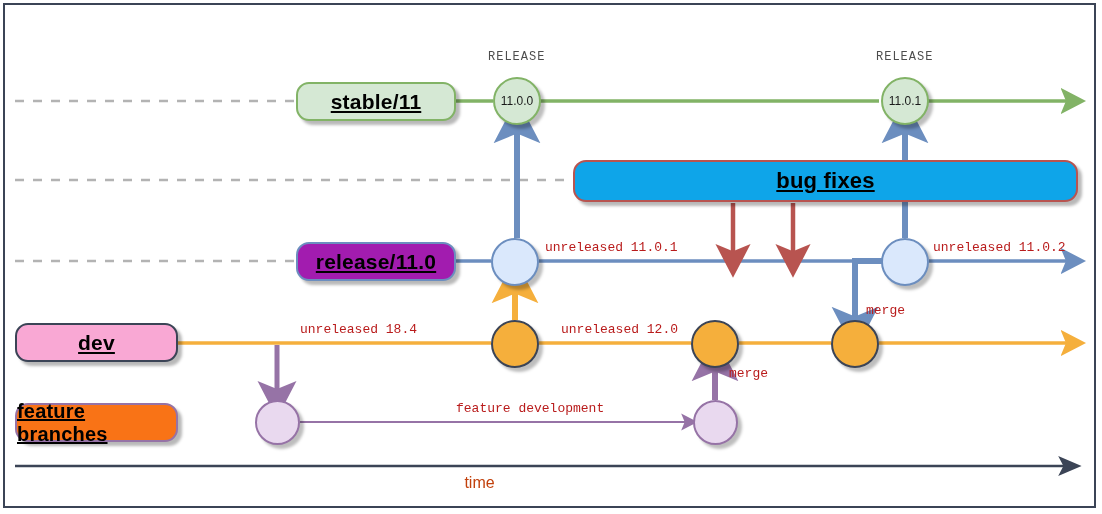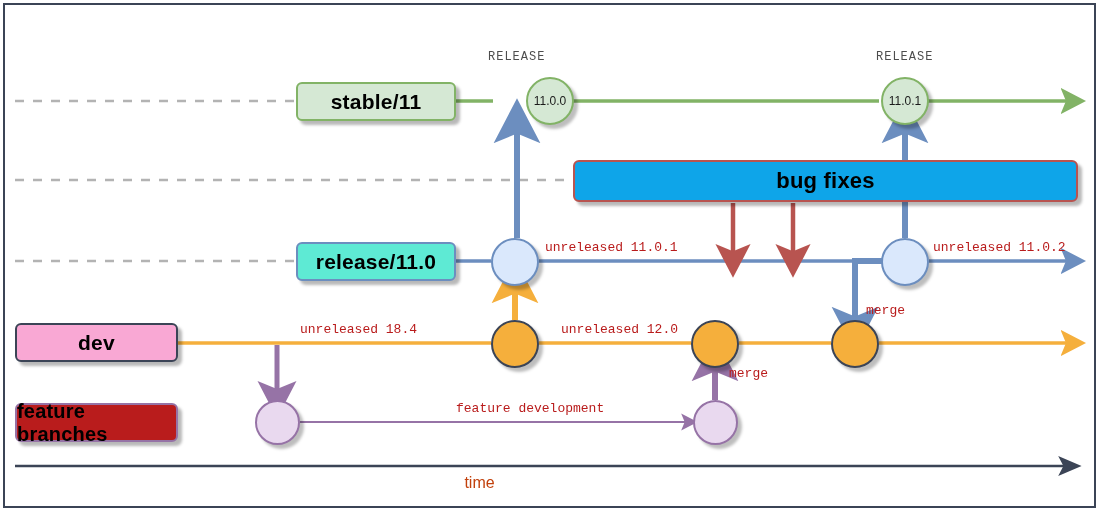--- a/index.html
+++ b/index.html
@@ -24,46 +24,47 @@
   }
   svg.layer {
     position: absolute;
     left: 0; top: 0;
     width: 1102px; height: 514px;
     overflow: visible;
   }
   .lane-box {
     position: absolute;
     box-sizing: border-box;
-    border-radius: 6px;
+    border-radius: 13px;
     display: flex;
     align-items: center;
     justify-content: center;
     font-weight: bold;
     font-size: 21px;
     color: #000000;
     box-shadow: 4px 4px 3px rgba(0,0,0,0.28);
     letter-spacing: 0.2px;
+    text-decoration: underline;
   }
   .lane-box.tight { font-size: 20px; }
   #box-stable {
     left: 296px; top: 82px; width: 160px; height: 39px;
     background: #d5e8d4; border: 2px solid #82b366;
   }
   #box-release {
     left: 296px; top: 242px; width: 160px; height: 39px;
-    background: #5eead4; border: 2px solid #6c8ebf;
+    background: #a21caf; border: 2px solid #6c8ebf;
   }
   #box-dev {
     left: 15px; top: 323px; width: 163px; height: 39px;
     background: #f9a8d4; border: 2px solid #3b4456;
   }
   #box-feature {
     left: 15px; top: 403px; width: 163px; height: 39px;
-    background: #b91c1c; border: 2px solid #9673a6;
+    background: #f97316; border: 2px solid #9673a6;
   }
   #box-bugfixes {
     left: 573px; top: 160px; width: 505px; height: 42px;
     background: #0ea5e9; border: 2px solid #b85450;
     font-size: 22px;
   }
   .node {
     position: absolute;
     box-sizing: border-box;
     border-radius: 50%;
@@ -185,21 +186,21 @@
   <div class="lane-box" id="box-stable">stable/11</div>
   <div class="lane-box" id="box-release">release/11.0</div>
   <div class="lane-box" id="box-dev">dev</div>
   <div class="lane-box tight" id="box-feature">feature branches</div>
 
   <div class="lane-box" id="box-bugfixes">bug fixes</div>
 
   <div class="release-tag" style="left:488px; top:50px;">RELEASE</div>
   <div class="release-tag" style="left:876px; top:50px;">RELEASE</div>
 
-  <div class="node green" style="left:493px; top:77px;  width:48px; height:48px;margin-left:33px;">11.0.0</div>
+  <div class="node green" style="left:493px; top:77px;  width:48px; height:48px;">11.0.0</div>
   <div class="node green" style="left:881px; top:77px;  width:48px; height:48px;">11.0.1</div>
 
   <div class="node blue" style="left:491px; top:238px; width:48px; height:48px;"></div>
   <div class="node blue" style="left:881px; top:238px; width:48px; height:48px;"></div>
 
   <div class="node orange" style="left:491px; top:320px; width:48px; height:48px;"></div>
   <div class="node orange" style="left:691px; top:320px; width:48px; height:48px;"></div>
   <div class="node orange" style="left:831px; top:320px; width:48px; height:48px;"></div>
 
   <div class="node purple" style="left:255px; top:400px; width:45px; height:45px;"></div>

